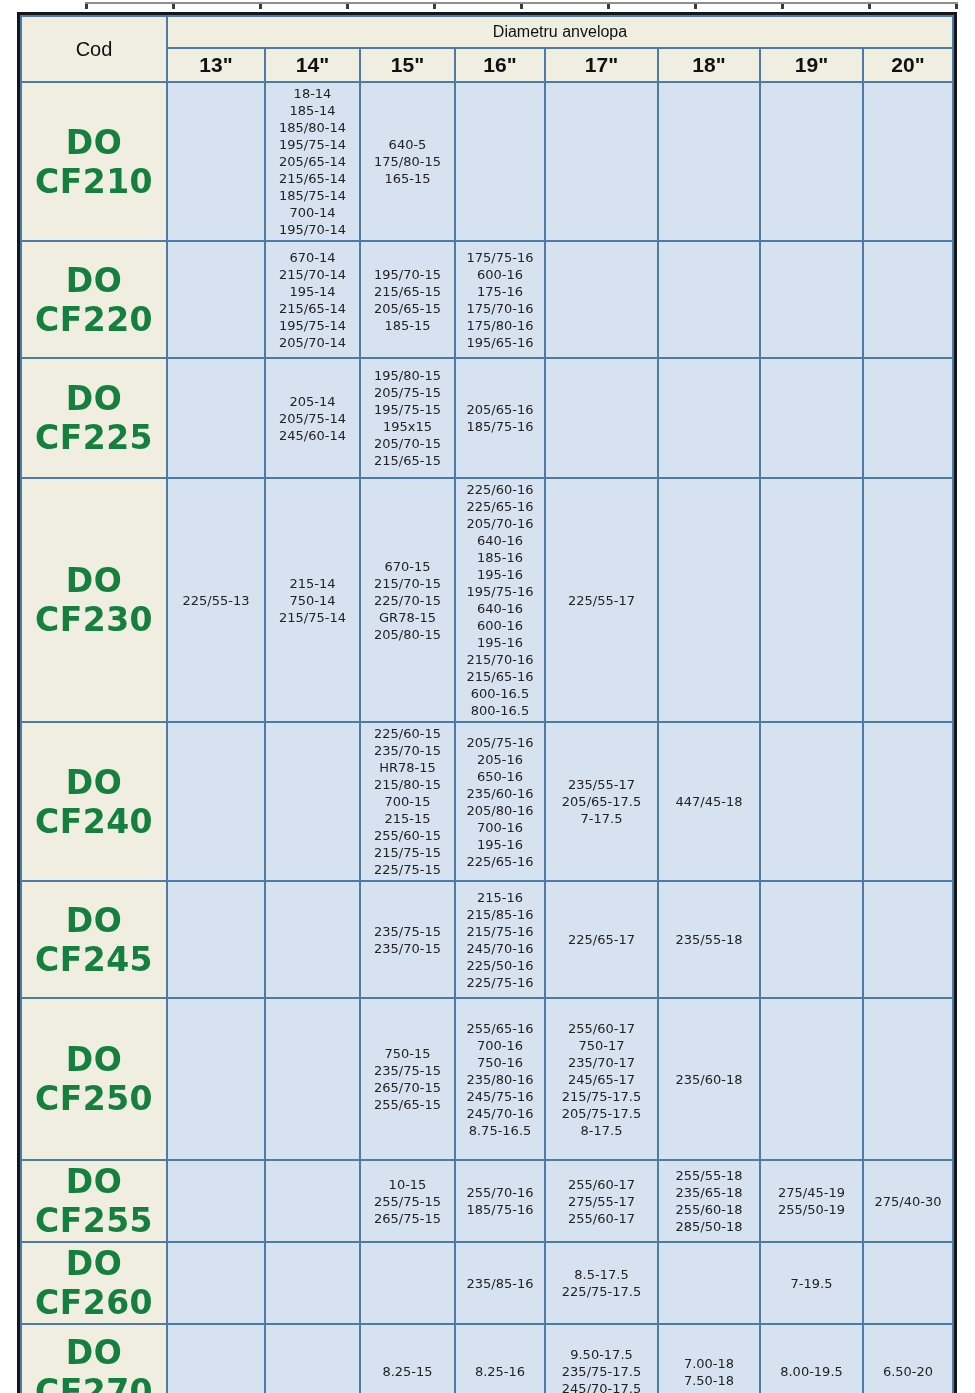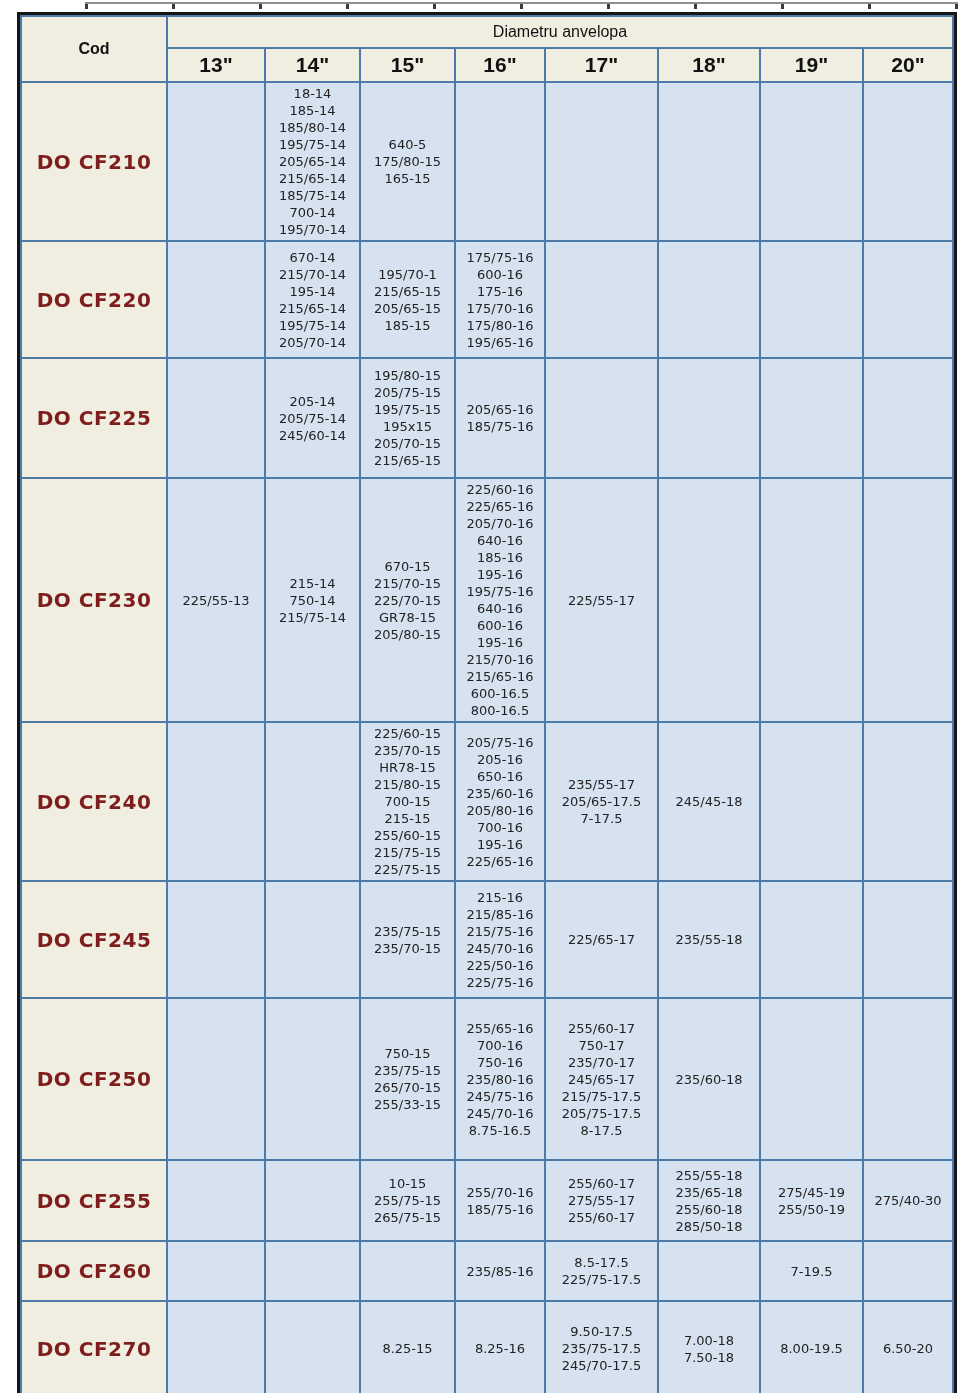--- a/index.html
+++ b/index.html
@@ -20,27 +20,27 @@
   .table-wrap{
     position:absolute;left:17px;top:12px;
     border:3px solid #161616;
   }
   table{border-collapse:collapse;table-layout:fixed;}
   th,td{border:2px solid #4d7ba8;overflow:hidden;}
   thead th{
     background:#efeee1;color:#111;
     font-family:"Liberation Sans",sans-serif;
   }
-  th.cod{font-weight:bold;font-size:16px;}
+  th.cod{font-weight:normal;font-size:20px;}
   th.group{font-weight:normal;font-size:16px;height:28px;}
   th.dia{font-weight:bold;font-size:21px;height:30px;}
   tbody th.code{
-    background:#efeee1;color:#7f1d1d;
+    background:#efeee1;color:#15803d;
     font-family:"DejaVu Sans",sans-serif;
-    font-weight:bold;font-size:20px;letter-spacing:0.5px;
+    font-weight:bold;font-size:33px;letter-spacing:0.5px;
     text-align:center;vertical-align:middle;
   }
   td.size{
     background:#d7e2f0;color:#222;
     font-size:13px;line-height:17px;
     text-align:center;vertical-align:middle;
     white-space:pre-line;
     padding:2px 0;
   }
   tbody tr:nth-child(1){height:158px;}
@@ -126,21 +126,21 @@
         </tr>
         <tr>
           <th class="code">DO CF220</th>
           <td class="size"></td>
           <td class="size">670-14
 215/70-14
 195-14
 215/65-14
 195/75-14
 205/70-14</td>
-          <td class="size">195/70-1
+          <td class="size">195/70-15
 215/65-15
 205/65-15
 185-15</td>
           <td class="size">175/75-16
 600-16
 175-16
 175/70-16
 175/80-16
 195/65-16</td>
           <td class="size"></td>
@@ -214,21 +214,21 @@
 205-16
 650-16
 235/60-16
 205/80-16
 700-16
 195-16
 225/65-16</td>
           <td class="size">235/55-17
 205/65-17.5
 7-17.5</td>
-          <td class="size">245/45-18</td>
+          <td class="size">447/45-18</td>
           <td class="size"></td>
           <td class="size"></td>
         </tr>
         <tr>
           <th class="code">DO CF245</th>
           <td class="size"></td>
           <td class="size"></td>
           <td class="size">235/75-15
 235/70-15</td>
           <td class="size">215-16
@@ -242,21 +242,21 @@
           <td class="size"></td>
           <td class="size"></td>
         </tr>
         <tr>
           <th class="code">DO CF250</th>
           <td class="size"></td>
           <td class="size"></td>
           <td class="size">750-15
 235/75-15
 265/70-15
-255/33-15</td>
+255/65-15</td>
           <td class="size">255/65-16
 700-16
 750-16
 235/80-16
 245/75-16
 245/70-16
 8.75-16.5</td>
           <td class="size">255/60-17
 750-17
 235/70-17

